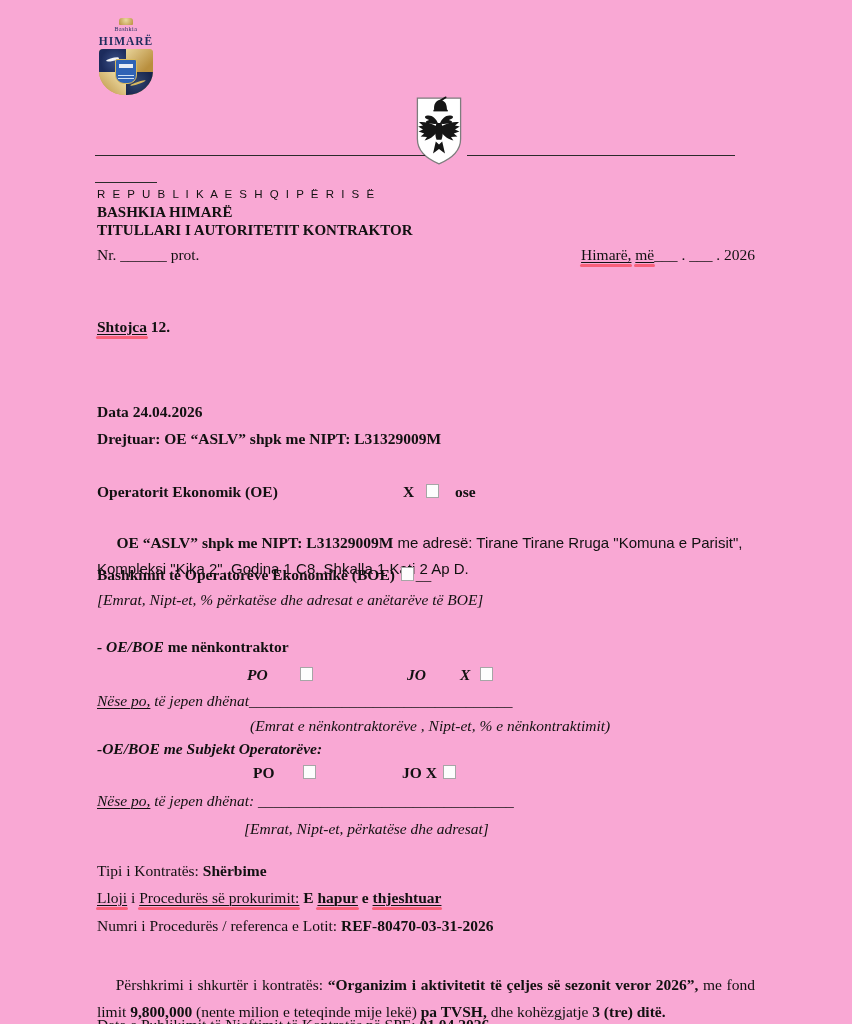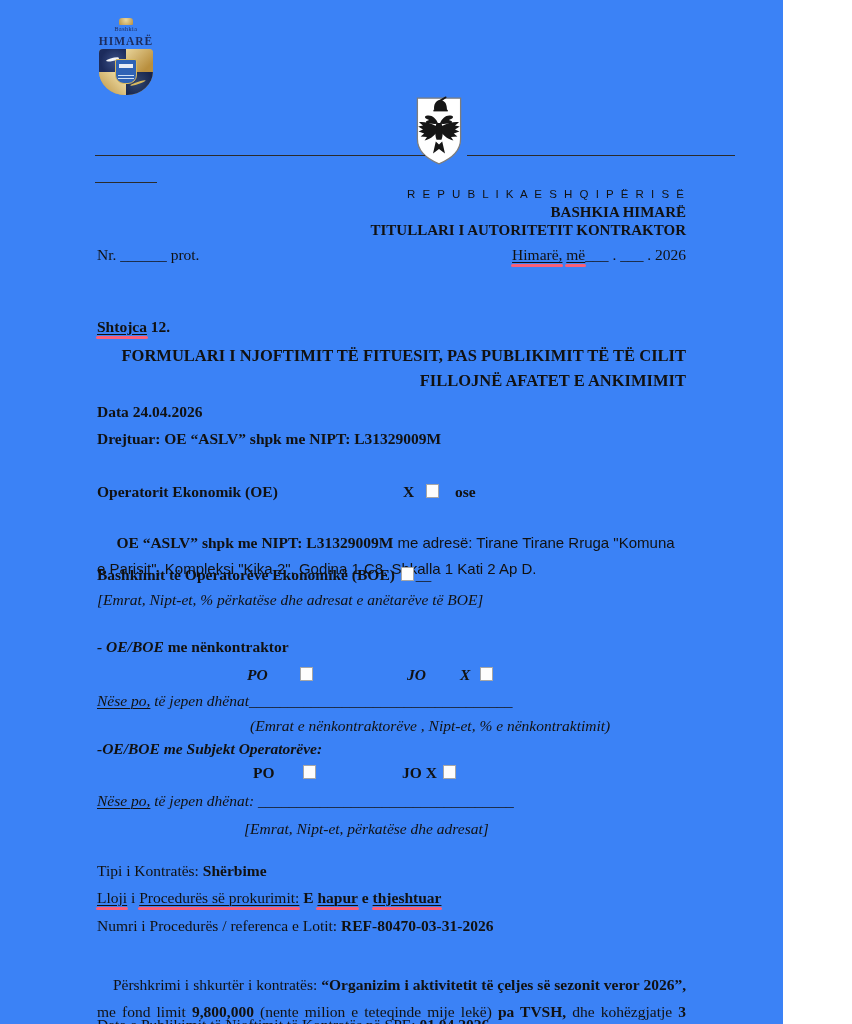--- a/index.html
+++ b/index.html
@@ -1,21 +1,21 @@
 <!DOCTYPE html>
 <html><head>
 <meta charset="utf-8">
 <style>
   html,body{margin:0;padding:0;background:#fff;}
-  .page{position:relative;width:783px;height:1024px;background:#3b82f6;overflow:hidden;
+  .page{position:relative;width:852px;height:1024px;background:#f9a8d4;overflow:hidden;
         font-family:"Liberation Serif",serif;color:#111;font-size:15.5px;line-height:1.25;text-decoration:underline;}
   .abs{position:absolute;left:97px;right:97px;}
   .b{font-weight:bold;}
   .i{font-style:italic;}
-  .center{text-align:right;}
+  .center{text-align:left;}
   .sans{font-family:"Liberation Sans",sans-serif;font-size:15px;}
   
   .rsq{position:relative;}
   .rsq::after{content:"";position:absolute;left:-1px;right:-1px;bottom:-4px;height:3.5px;
               background:#f8607a;border-radius:2px;}
   .ul{text-decoration:underline;text-decoration-thickness:1.3px;text-underline-offset:2px;}
   
   .cbx{display:inline-block;width:11px;height:12px;border:1.4px solid #a6a6a6;background:#fdfdfd;
        vertical-align:-1px;margin:0 2px;}
   
@@ -92,24 +92,20 @@
 
   <div class="abs" style="top:245px;">
     <span>Nr. ______ prot.</span>
     <span style="float:right;"><span class="ul rsq">Himarë,</span> <span class="ul rsq">më</span><span>___ . ___ . 2026</span></span>
   </div>
 
   <div class="abs b" style="top:317px;">
     <span class="ul rsq">Shtojca</span><span> 12.</span>
   </div>
 
-  <div class="abs center b" style="top:344px;font-size:16.5px;line-height:24.5px;">
-    <div>FORMULARI I NJOFTIMIT TË FITUESIT, PAS PUBLIKIMIT TË TË CILIT</div>
-    <div>FILLOJNË AFATET E ANKIMIMIT</div>
-  </div>
 
   <div class="abs b" style="top:402px;">Data 24.04.2026</div>
   <div class="abs b" style="top:429px;">Drejtuar: OE “ASLV” shpk me NIPT: L31329009M</div>
 
   <div class="abs" style="top:482px;">
     <span class="b">Operatorit Ekonomik  (OE)</span>
     <span class="b" style="position:absolute;left:306px;">X</span>
     <span class="cbx" style="position:absolute;left:327px;top:2px;"></span>
     <span class="b" style="position:absolute;left:358px;">ose</span>
   </div>

